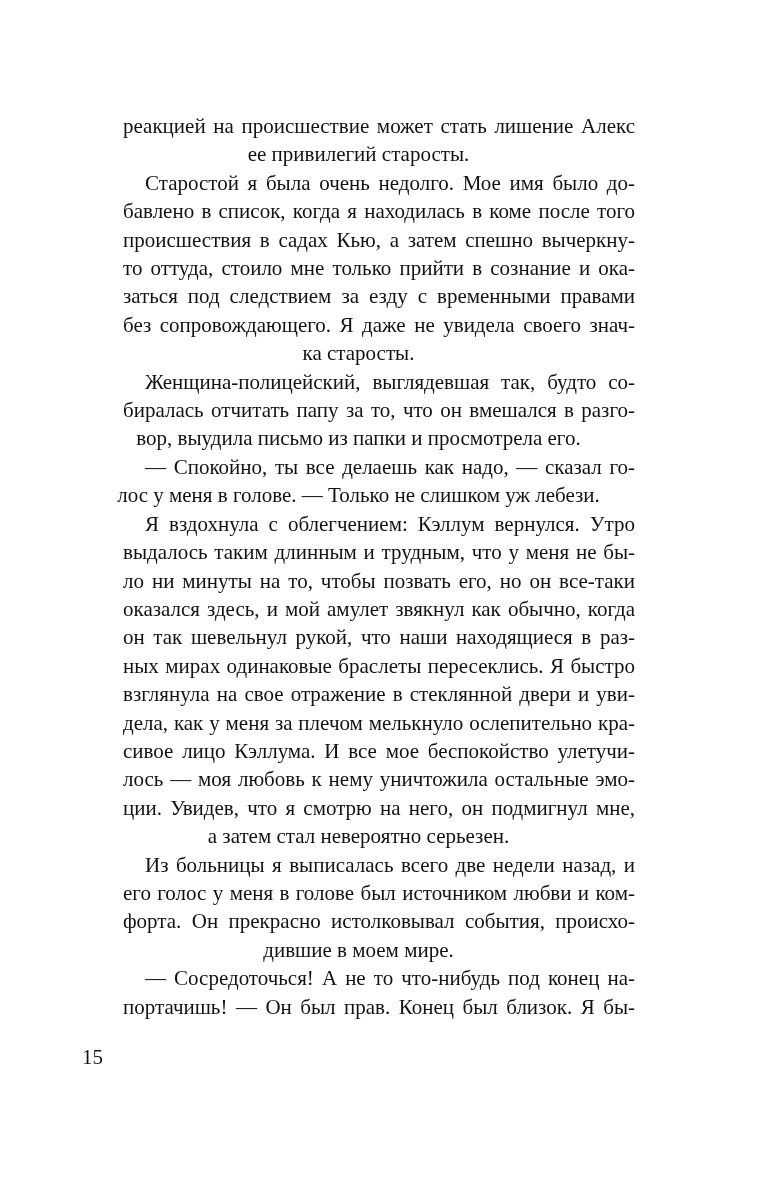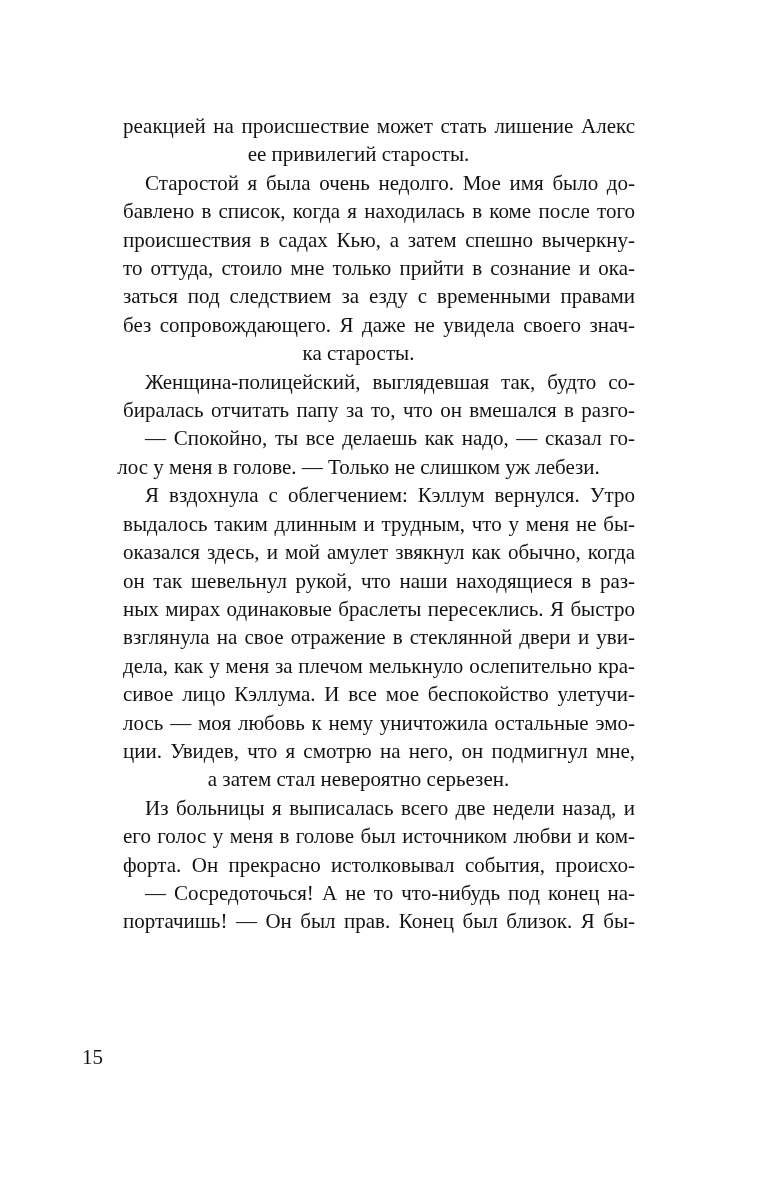--- a/index.html
+++ b/index.html
@@ -63,42 +63,45 @@
       <div class="line just">бавлено в список, когда я находилась в коме после того</div>
       <div class="line just">происшествия в садах Кью, а затем спешно вычеркну-</div>
       <div class="line just">то оттуда, стоило мне только прийти в сознание и ока-</div>
       <div class="line just">заться под следствием за езду с временными правами</div>
       <div class="line just">без сопровождающего. Я даже не увидела своего знач-</div>
       <div class="line">ка старосты.</div>
     </div>
     <div class="paragraph">
       <div class="line just indent">Женщина-полицейский, выглядевшая так, будто со-</div>
       <div class="line just">биралась отчитать папу за то, что он вмешался в разго-</div>
+      <div class="line">вор, выудила письмо из папки и просмотрела его.</div>
     </div>
     <div class="paragraph">
       <div class="line just indent">— Спокойно, ты все делаешь как надо, — сказал го-</div>
       <div class="line">лос у меня в голове. — Только не слишком уж лебези.</div>
     </div>
     <div class="paragraph">
       <div class="line just indent">Я вздохнула с облегчением: Кэллум вернулся. Утро</div>
       <div class="line just">выдалось таким длинным и трудным, что у меня не бы-</div>
+      <div class="line just">ло ни минуты на то, чтобы позвать его, но он все-таки</div>
       <div class="line just">оказался здесь, и мой амулет звякнул как обычно, когда</div>
       <div class="line just">он так шевельнул рукой, что наши находящиеся в раз-</div>
       <div class="line just">ных мирах одинаковые браслеты пересеклись. Я быстро</div>
       <div class="line just">взглянула на свое отражение в стеклянной двери и уви-</div>
       <div class="line just">дела, как у меня за плечом мелькнуло ослепительно кра-</div>
       <div class="line just">сивое лицо Кэллума. И все мое беспокойство улетучи-</div>
       <div class="line just">лось — моя любовь к нему уничтожила остальные эмо-</div>
       <div class="line just">ции. Увидев, что я смотрю на него, он подмигнул мне,</div>
       <div class="line">а затем стал невероятно серьезен.</div>
     </div>
     <div class="paragraph">
       <div class="line just indent">Из больницы я выписалась всего две недели назад, и</div>
       <div class="line just">его голос у меня в голове был источником любви и ком-</div>
       <div class="line just">форта. Он прекрасно истолковывал события, происхо-</div>
+      <div class="line">дившие в моем мире.</div>
     </div>
     <div class="paragraph">
       <div class="line just indent">— Сосредоточься! А не то что-нибудь под конец на-</div>
       <div class="line just">портачишь! — Он был прав. Конец был близок. Я бы-</div>
     </div>
   </div>
 
 <div class="page-number">15</div>
 
 </body></html>

